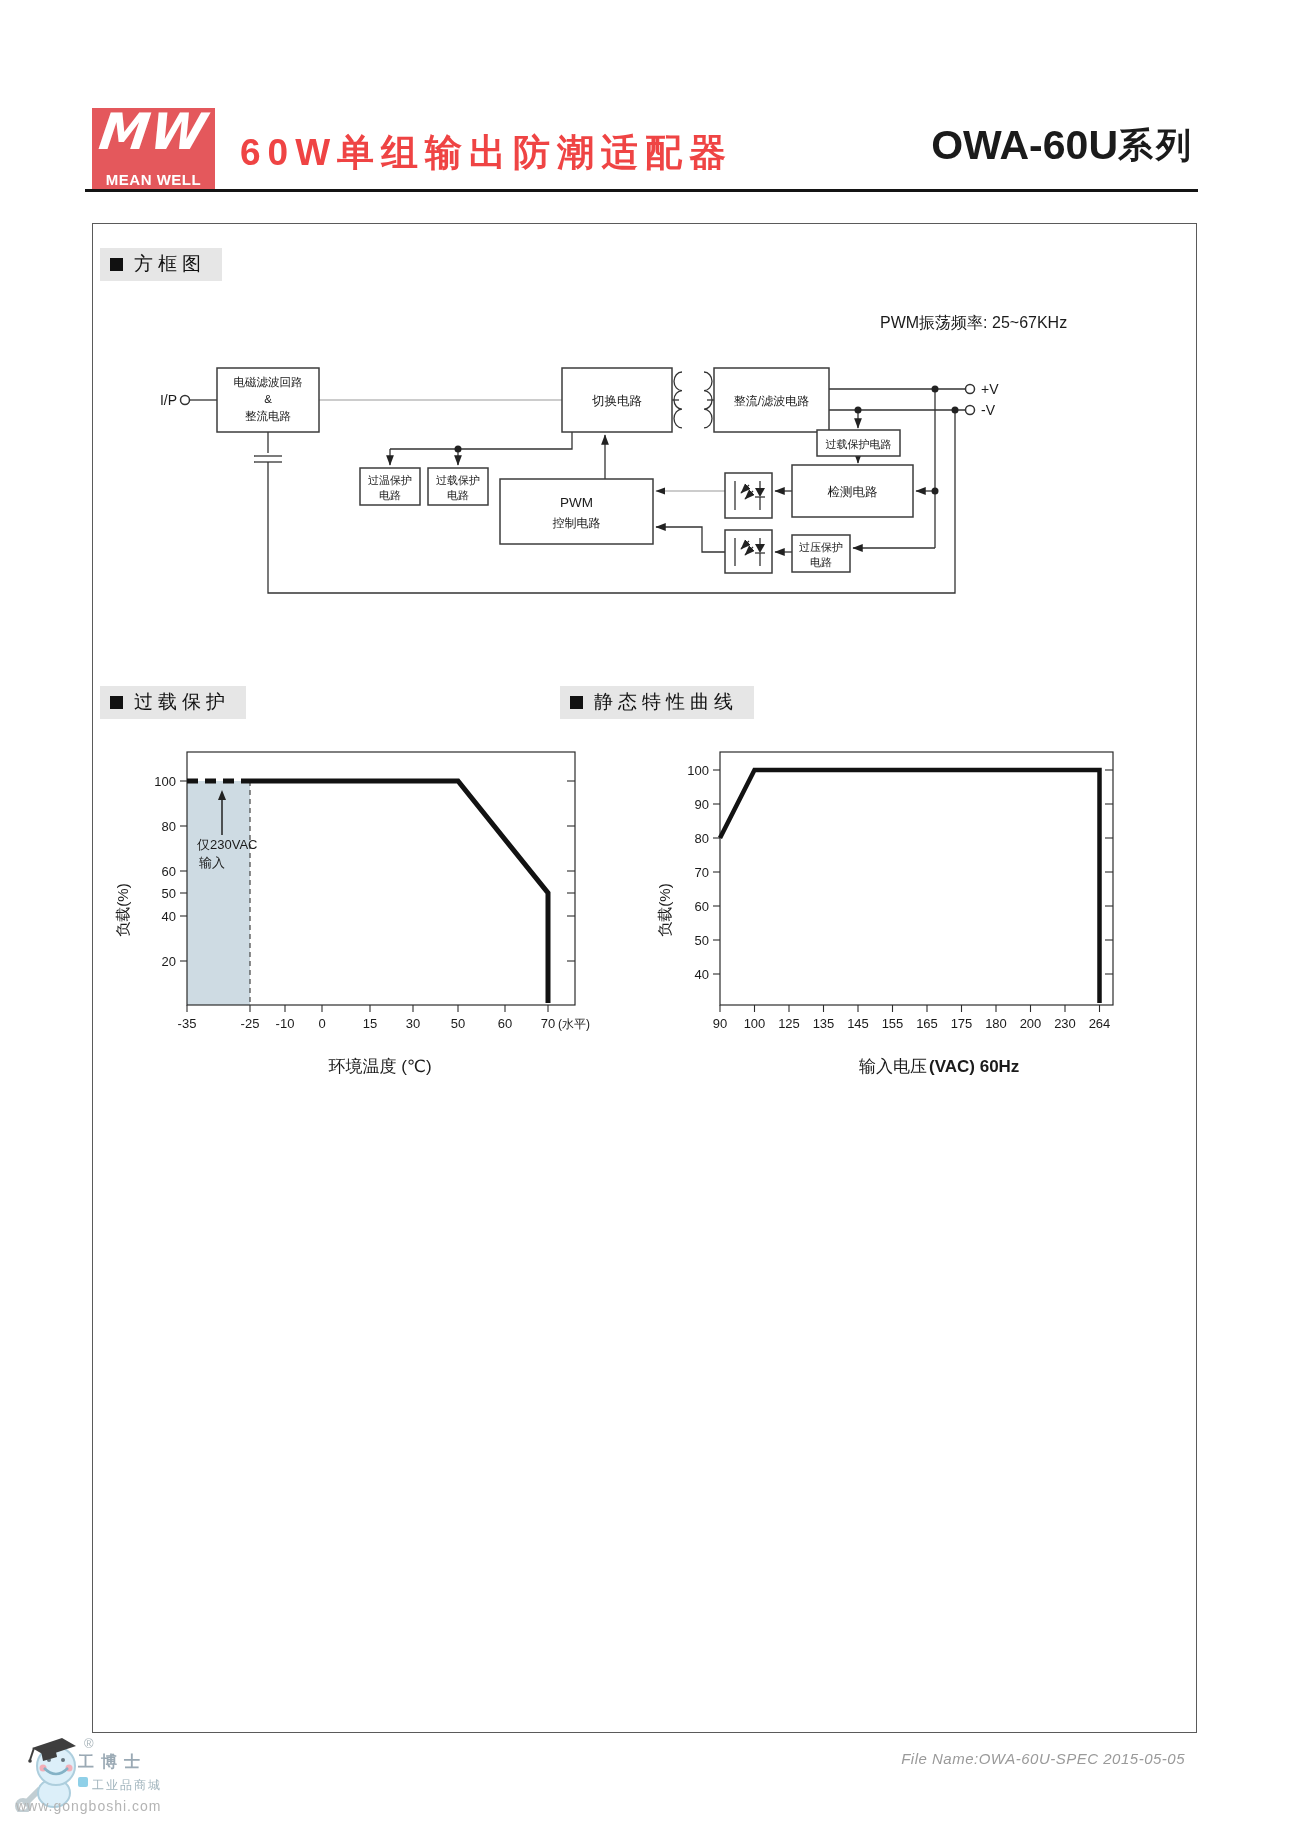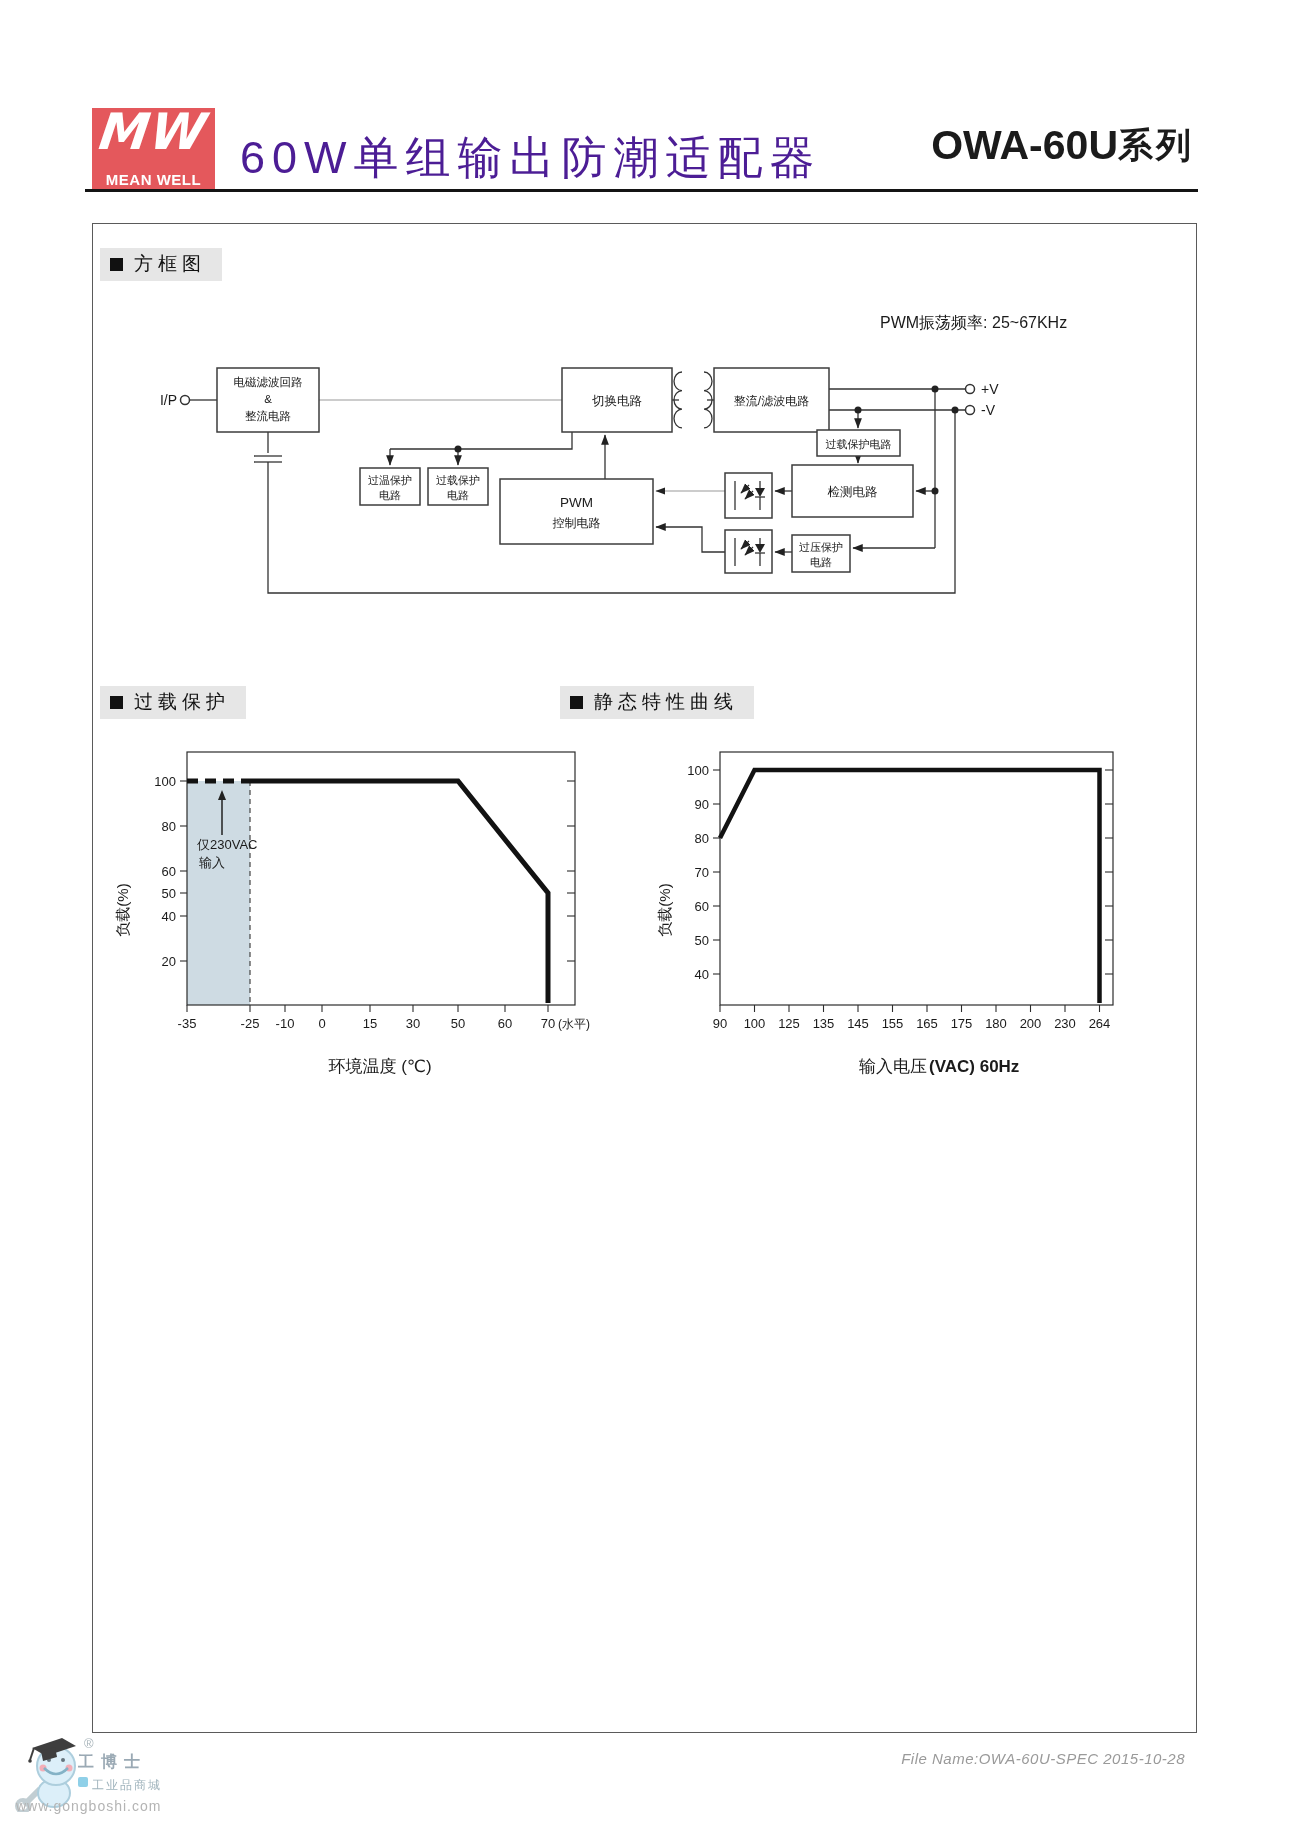--- a/index.html
+++ b/index.html
@@ -6,22 +6,22 @@
   .page{position:relative;width:1290px;height:1825px;background:#ffffff;
         font-family:"Liberation Sans","DejaVu Sans",sans-serif;color:#1b1b1b;overflow:hidden;}
 
   
   .logo{position:absolute;left:92px;top:108px;width:123px;height:84px;background:#e4585c;
         display:flex;flex-direction:column;align-items:center;justify-content:flex-end;}
   .logo-mw{font-family:"DejaVu Sans",sans-serif;font-style:italic;font-weight:800;font-size:50px;
            line-height:54px;color:#fff;transform:skewX(-8deg);letter-spacing:1px;}
   .logo-div{width:111px;height:3px;background:#fff;}
   .logo-name{font-size:15px;font-weight:700;color:#fff;letter-spacing:0.5px;padding:12px 0 4px 0;}
-  .doc-title{position:absolute;left:240px;top:128px;font-size:45px;font-weight:400;
-             letter-spacing:7px;color:#4c1d95;}
+  .doc-title{position:absolute;left:240px;top:128px;font-size:37px;font-weight:700;
+             letter-spacing:7px;color:#ef4444;}
   .series{position:absolute;right:96px;top:122px;display:flex;align-items:flex-start;}
   .series-main{font-size:41px;font-weight:800;letter-spacing:0;}
   .series-suffix{font-size:35px;font-weight:600;letter-spacing:3px;}
   .header-rule{position:absolute;left:85px;top:189px;width:1113px;height:3px;background:#141414;}
 
   
   .main-frame{position:absolute;left:92px;top:223px;width:1105px;height:1510px;
               border:1.5px solid #5a5a5a;box-sizing:border-box;background:#fff;}
 
   
@@ -363,15 +363,15 @@
     <circle cx="16" cy="29" r="1.8" fill="#1d1d1d"></circle>
   </svg>
   <div class="wm-reg">®</div>
   <div class="wm-brand">工博士</div>
   <div class="wm-sub">
     <span class="wm-sub-ico"></span>
     <span>工业品商城</span>
   </div>
   <div class="wm-url">www.gongboshi.com</div>
 
-  <div class="file-info">File Name:OWA-60U-SPEC  2015-10-28</div>
+  <div class="file-info">File Name:OWA-60U-SPEC  2015-05-05</div>
 
 </div>
 
 </body></html>

